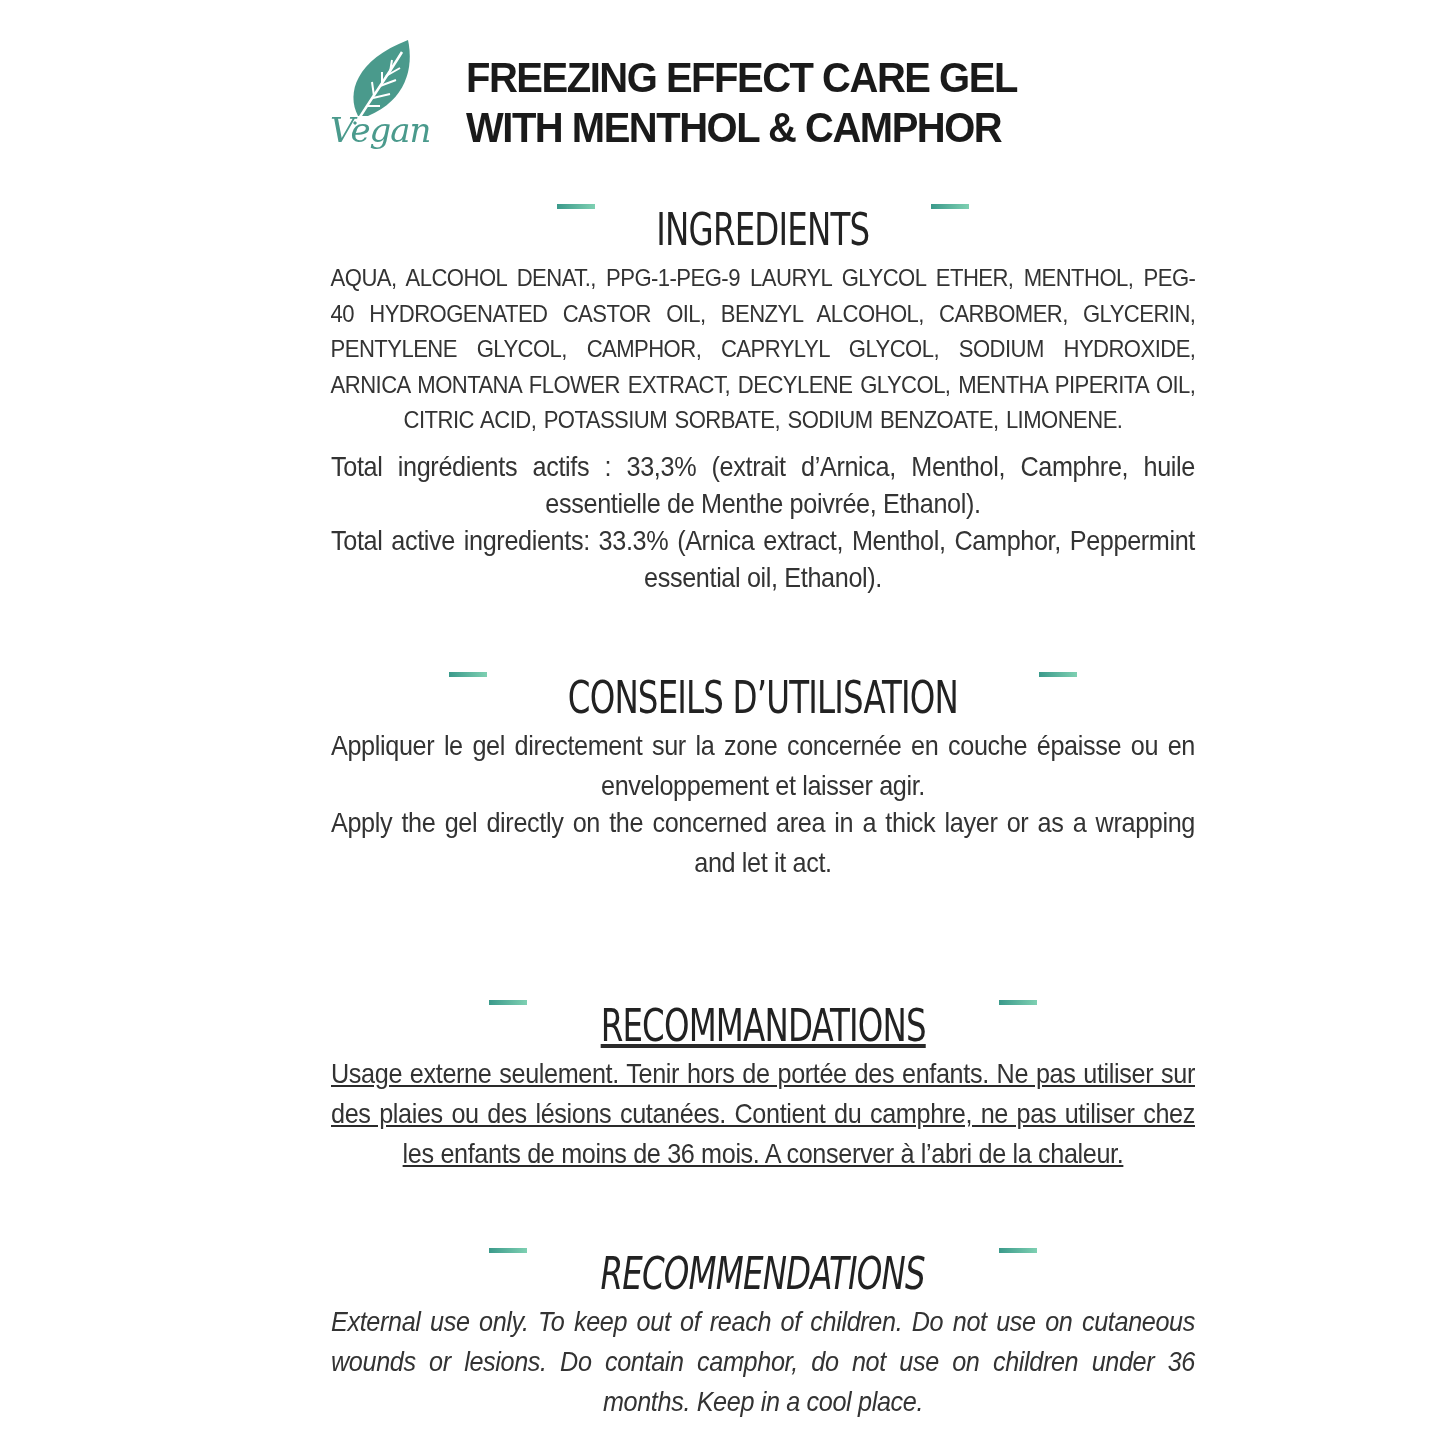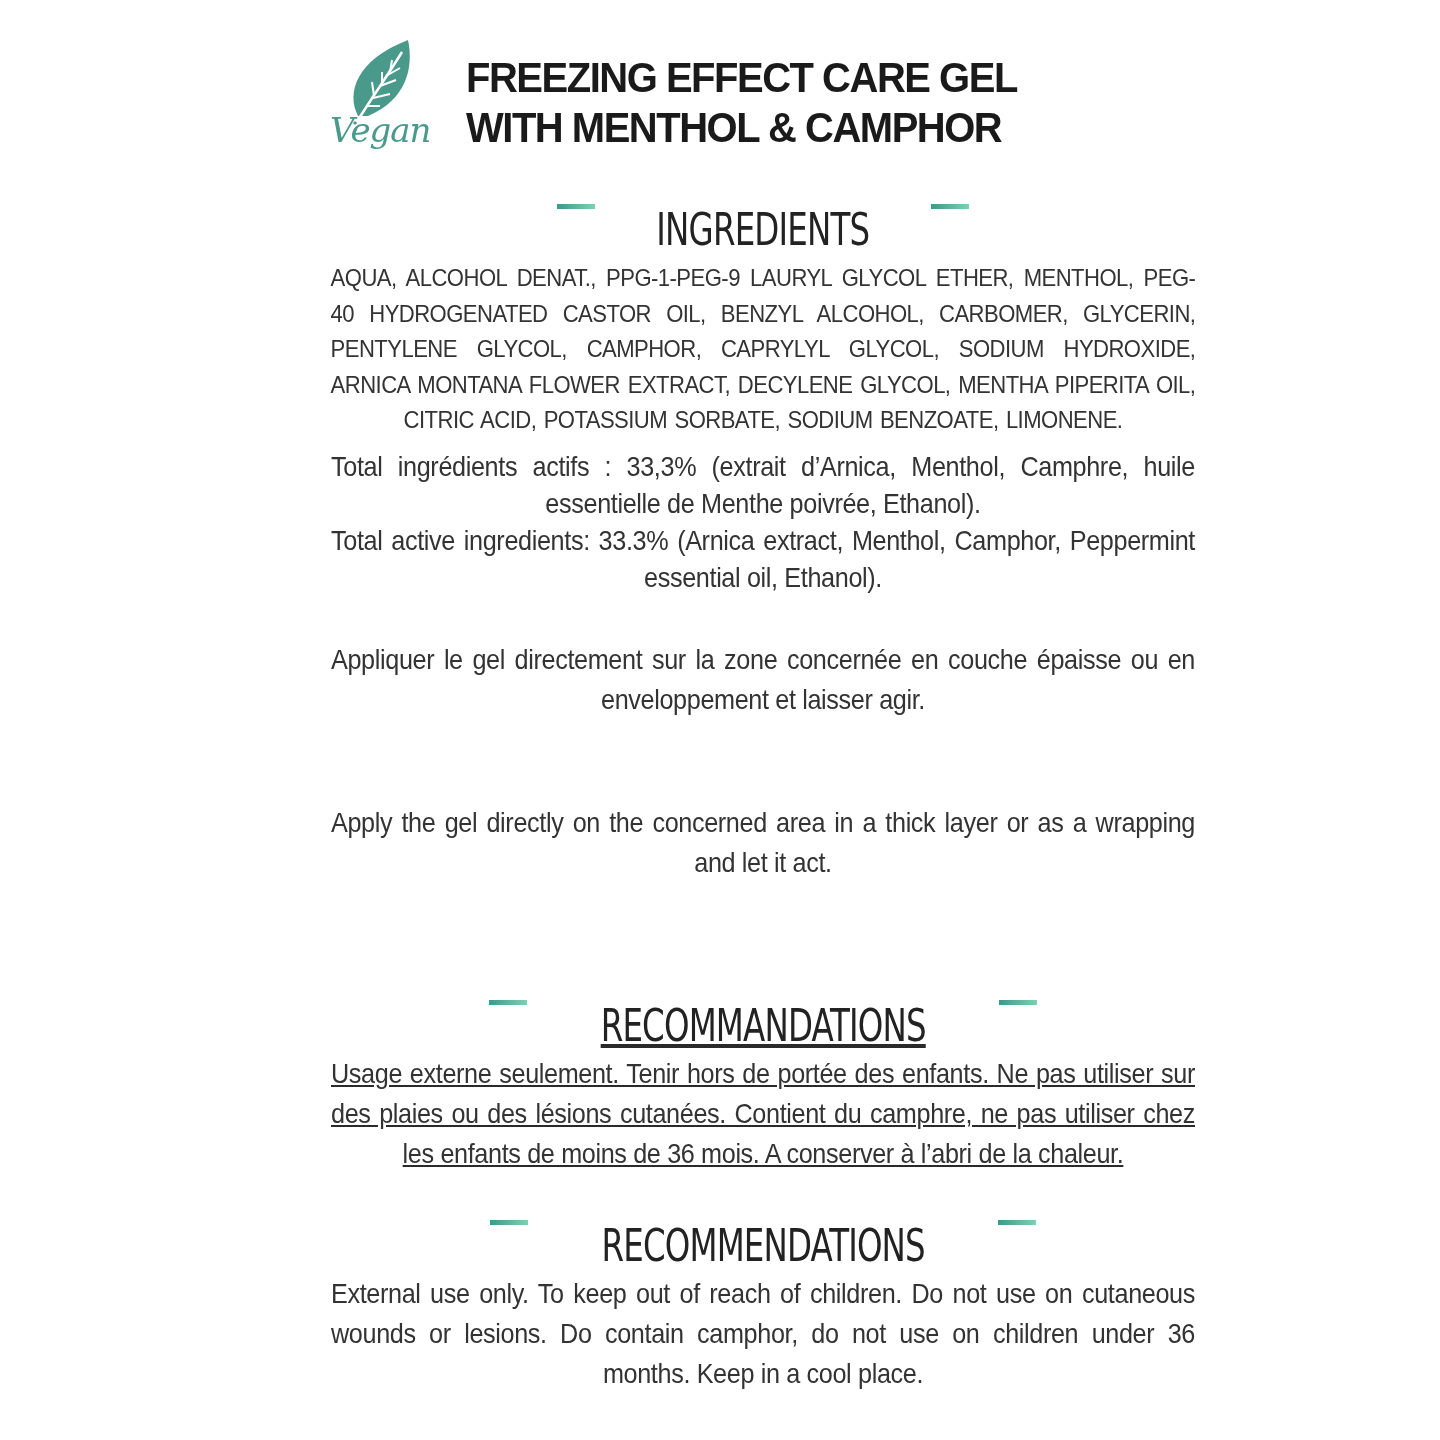--- a/index.html
+++ b/index.html
@@ -51,36 +51,41 @@
     <span class="dash"></span>
     <span class="heading-text">INGREDIENTS</span>
     <span class="dash"></span>
   </div>
   <div class="p ingr" style="margin-top:2px;">AQUA, ALCOHOL DENAT., PPG-1-PEG-9 LAURYL GLYCOL ETHER, MENTHOL, PEG-40 HYDROGENATED CASTOR OIL, BENZYL ALCOHOL, CARBOMER, GLYCERIN, PENTYLENE GLYCOL, CAMPHOR, CAPRYLYL GLYCOL, SODIUM HYDROXIDE, ARNICA MONTANA FLOWER EXTRACT, DECYLENE GLYCOL, MENTHA PIPERITA OIL, CITRIC ACID, POTASSIUM SORBATE, SODIUM BENZOATE, LIMONENE.</div>
   <div class="p active" style="margin-top:10px;">Total ingrédients actifs : 33,3% (extrait d’Arnica, Menthol, Camphre, huile essentielle de Menthe poivrée, Ethanol).</div>
   <div class="p active">Total active ingredients: 33.3% (Arnica extract, Menthol, Camphor, Peppermint essential oil, Ethanol).</div>
 </div>
 
 <div class="section" style="top:640px;">
+  <div class="heading">
+    <span class="dash"></span>
+    <span class="heading-text">CONSEILS D’UTILISATION</span>
+    <span class="dash"></span>
+  </div>
   <div class="p body">Appliquer le gel directement sur la zone concernée en couche épaisse ou en enveloppement et laisser agir.</div>
 </div>
 
 <div class="section" style="top:803px;">
   <div class="p body">Apply the gel directly on the concerned area in a thick layer or as a wrapping and let it act.</div>
 </div>
 
 <div class="section" style="top:968px;text-decoration:underline;">
   <div class="heading">
     <span class="dash"></span>
     <span class="heading-text">RECOMMANDATIONS</span>
     <span class="dash"></span>
   </div>
   <div class="p body">Usage externe seulement. Tenir hors de portée des enfants. Ne pas utiliser sur des plaies ou des lésions cutanées. Contient du camphre, ne pas utiliser chez les enfants de moins de 36 mois. A conserver à l’abri de la chaleur.</div>
 </div>
 
-<div class="section" style="top:1188px;">
+<div class="section" style="top:1216px;font-style:italic;">
   <div class="heading">
     <span class="dash"></span>
     <span class="heading-text">RECOMMENDATIONS</span>
     <span class="dash"></span>
   </div>
   <div class="p body">External use only. To keep out of reach of children. Do not use on cutaneous wounds or lesions. Do contain camphor, do not use on children under 36 months. Keep in a cool place.</div>
 </div>
 
 </body></html>

